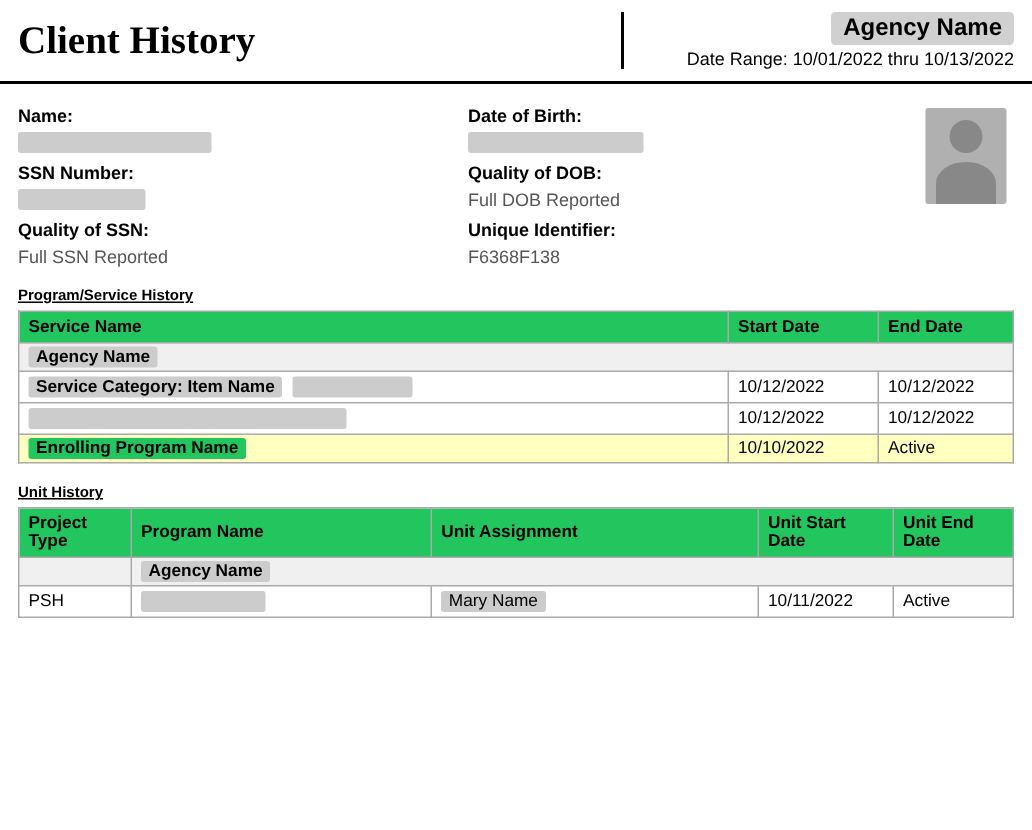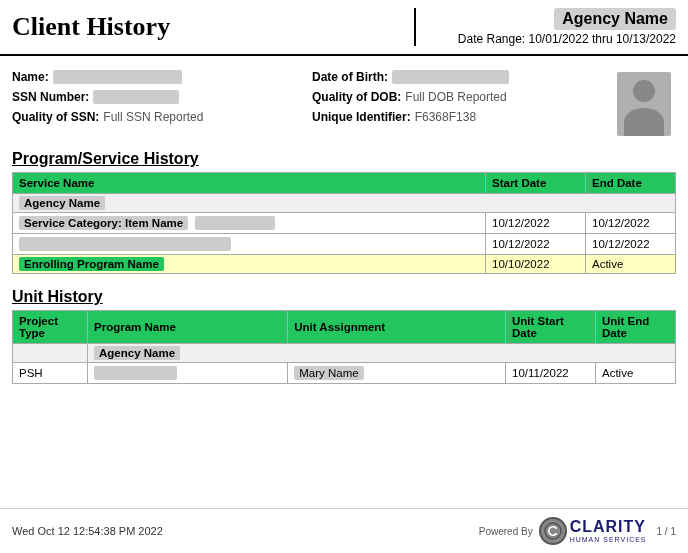--- a/index.html
+++ b/index.html
@@ -124,35 +124,36 @@
       height: 28px;
       background: #888;
       border-radius: 50% 50% 0 0;
     }
 
     .info-row {
       display: flex;
       align-items: baseline;
       gap: 4px;
       font-size: 12px;
+      flex-direction: column;
     }
 
     .info-label {
       font-weight: bold;
       white-space: nowrap;
     }
 
     .info-value {
       color: #555;
     }
 
     
     .section-header {
       font-weight: bold;
-      font-size: 16px;
+      font-size: 10px;
       text-decoration: underline;
       padding: 6px 12px 4px 12px;
     }
 
     
     .table-container {
       padding: 0 12px 8px 12px;
     }
 
     table {
@@ -425,33 +426,14 @@
           <td>
             <span class="unit-name-badge">Mary Name</span>
           </td>
           <td>10/11/2022</td>
           <td>Active</td>
         </tr>
       </tbody>
     </table>
   </div>
 
-  <div class="footer">
-    <span class="footer-timestamp">Wed Oct 12 12:54:38 PM 2022</span>
-    <div class="footer-right">
-      <span class="powered-by">Powered By</span>
-      <div class="clarity-logo">
-        <div class="clarity-icon">
-          <svg width="18" height="18" viewBox="0 0 18 18">
-            <circle cx="9" cy="9" r="8" fill="#888" stroke="#555" stroke-width="1.5"></circle>
-            <path d="M9 4 C6.2 4 4 6.2 4 9 C4 11.8 6.2 14 9 14 C10.8 14 12.4 13.1 13.3 11.7 L11.8 10.8 C11.2 11.8 10.2 12.4 9 12.4 C7.1 12.4 5.6 10.9 5.6 9 C5.6 7.1 7.1 5.6 9 5.6 C10.2 5.6 11.2 6.2 11.8 7.2 L13.3 6.3 C12.4 4.9 10.8 4 9 4Z" fill="#fff"></path>
-          </svg>
-        </div>
-        <div class="clarity-text">
-          <span class="clarity-name">CLARITY</span>
-          <span class="clarity-sub">HUMAN SERVICES</span>
-        </div>
-      </div>
-      <span class="page-num">1 / 1</span>
-    </div>
-  </div>
 
 </div>
 
 </body></html>

